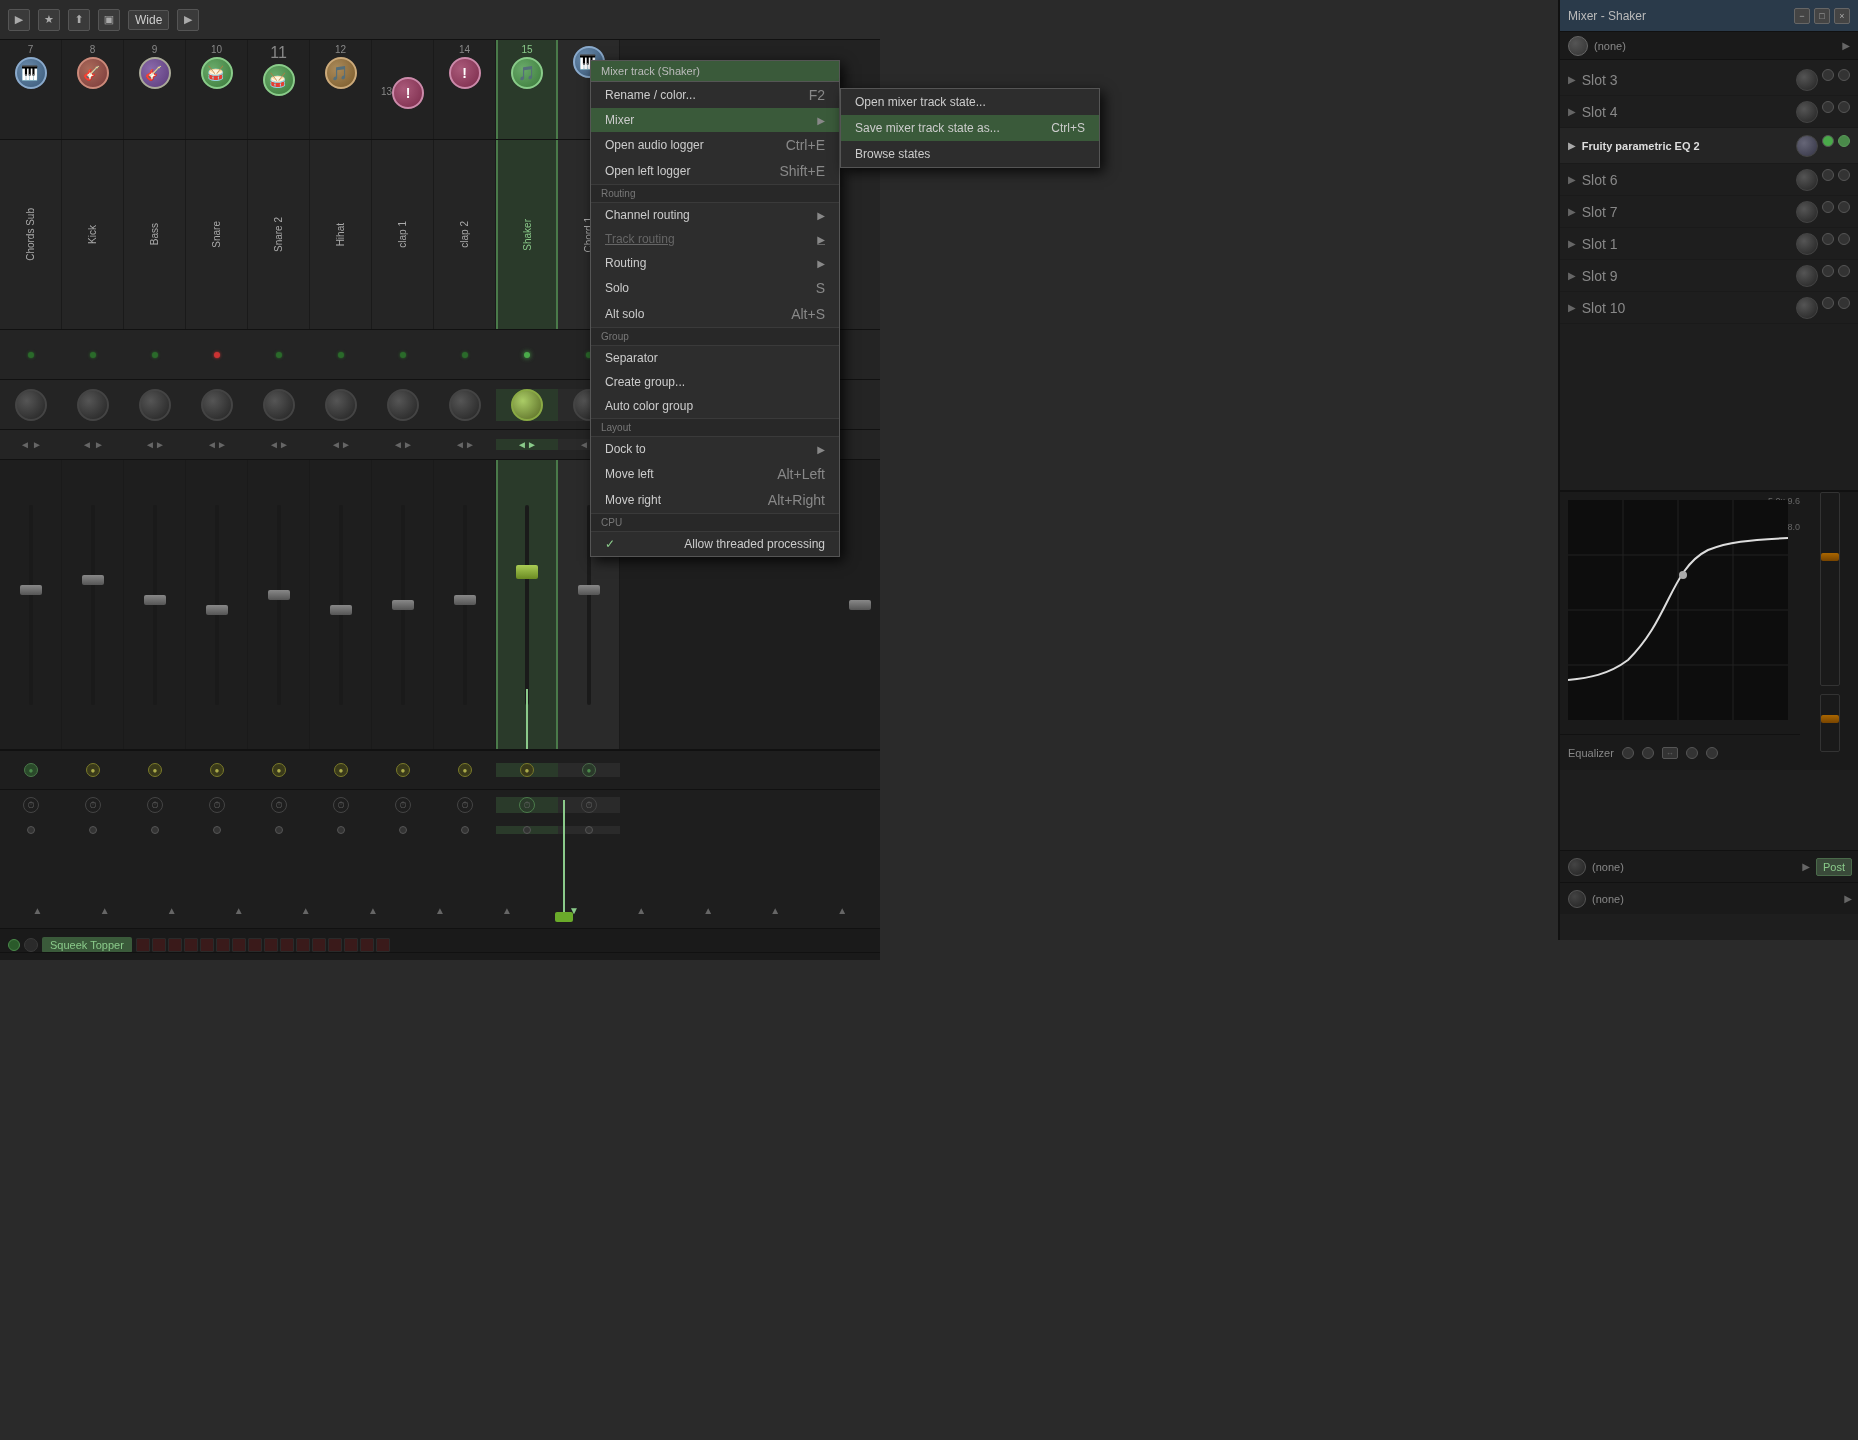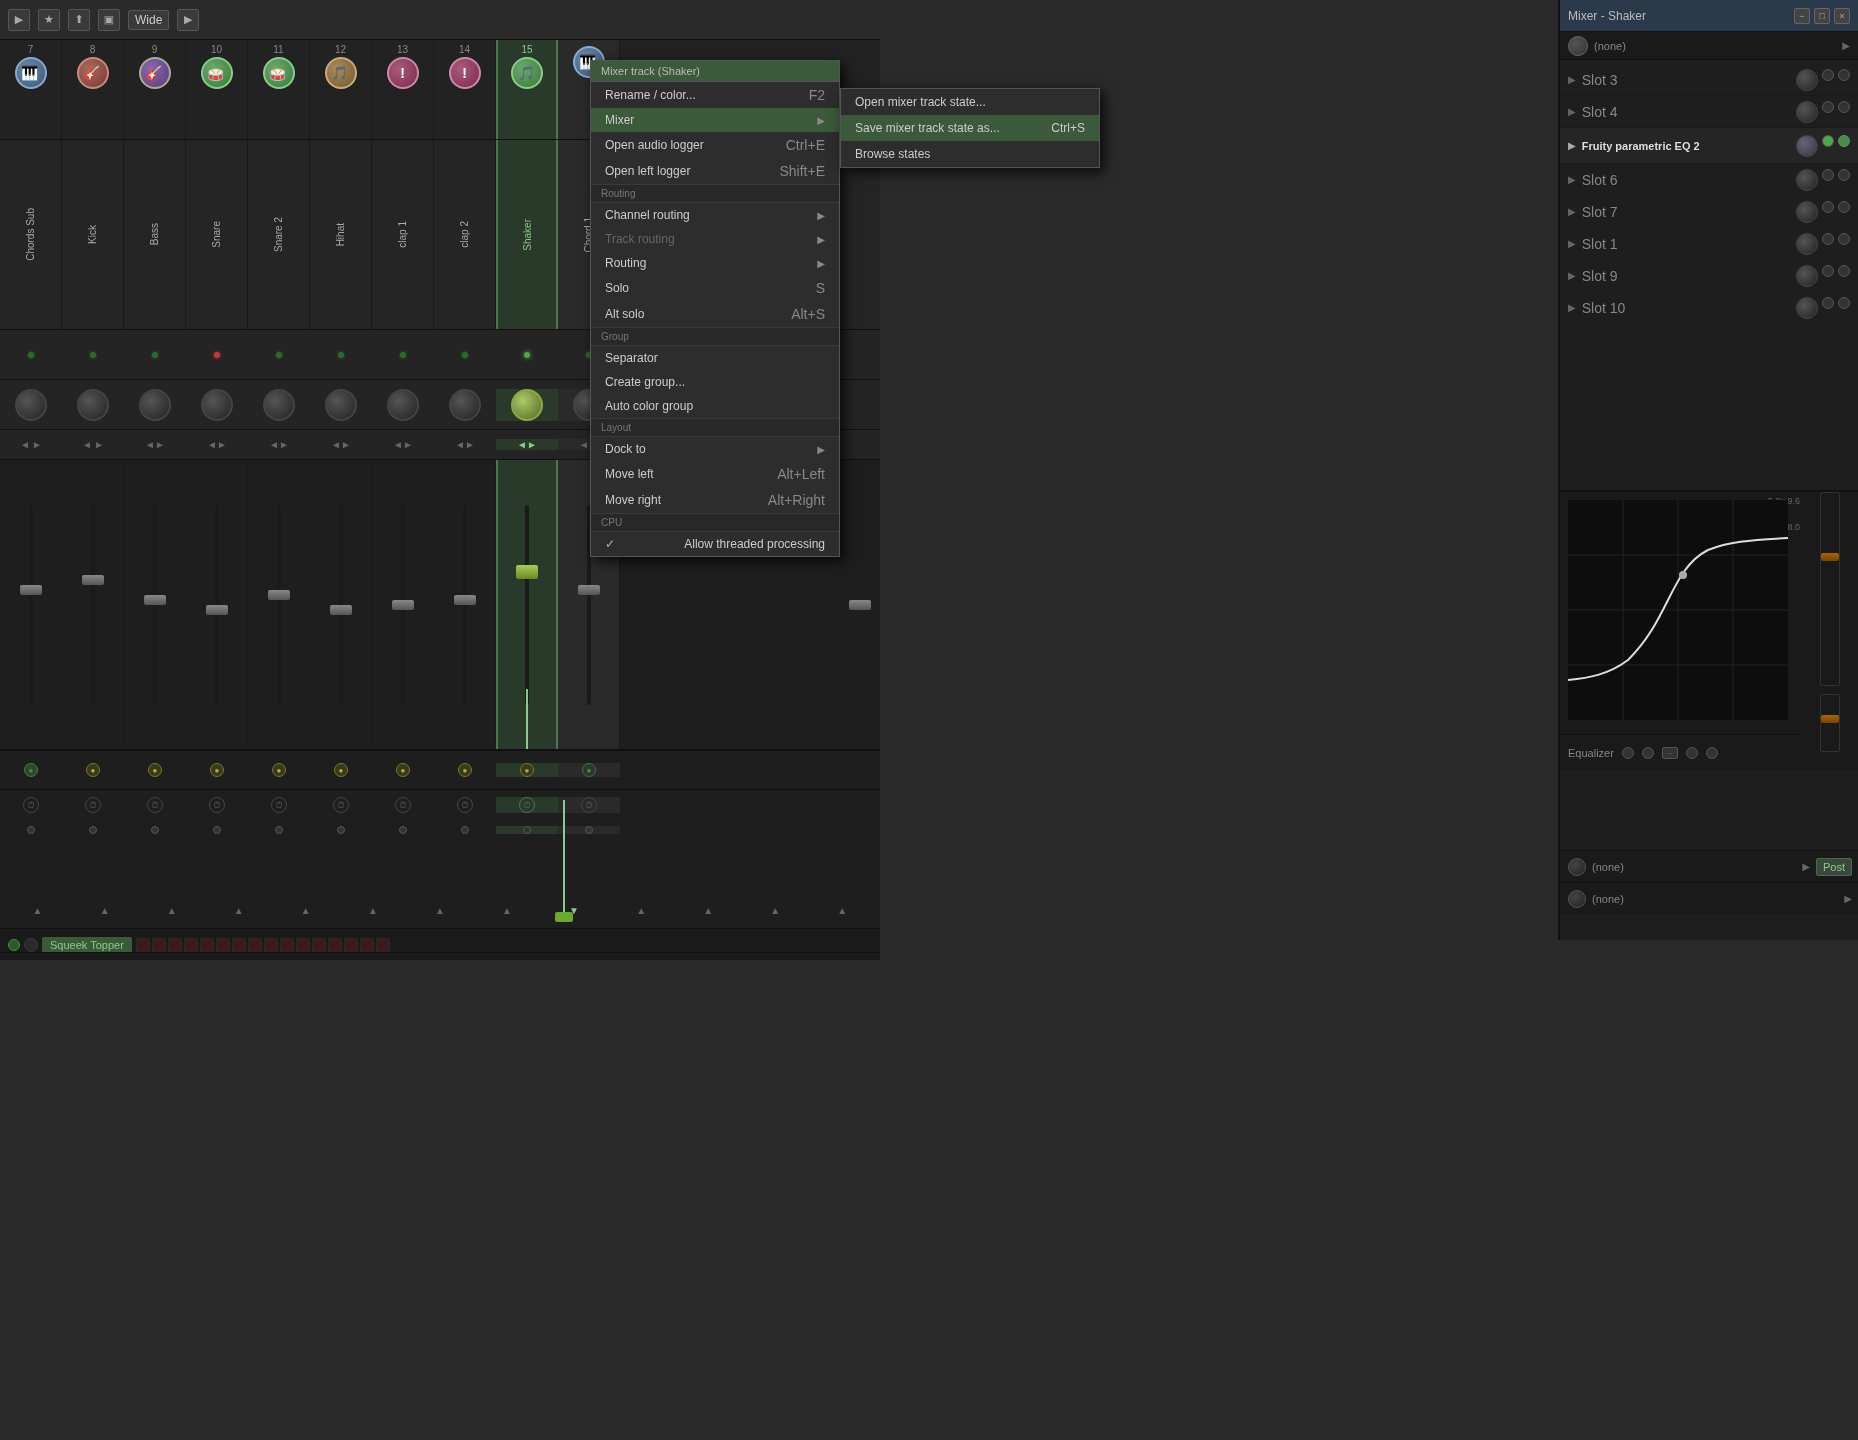--- a/index.html
+++ b/index.html
@@ -77,21 +77,21 @@
     .menu-item {
       padding: 5px 14px;
       color: #ccc;
       font-size: 12px;
       cursor: pointer;
       display: flex;
       justify-content: space-between;
       align-items: center;
     }
     .menu-item.highlighted { background: #3a5a3a; }
-    .menu-item.disabled { color: #666; cursor: default; }
+    .menu-item.disabled { color: #666; cursor: default; text-decoration: underline; }
     .menu-item .shortcut { color: #888; font-size: 14px; }
     .menu-item .arrow { color: #888; font-size: 10px; }
     .menu-section {
       background: #282828;
       padding: 3px 10px;
       color: #777;
       font-size: 10px;
       border-top: 1px solid #3a3a3a;
       border-bottom: 1px solid #3a3a3a;
     }
@@ -312,30 +312,30 @@
       <span style="font-size:10px;color:#888;">9</span>
       <div style="width:32px;height:32px;border-radius:50%;background:radial-gradient(circle at 35% 35%,#8a6aaa,#5a3a7a);border:2px solid #aaaa99;display:flex;align-items:center;justify-content:center;font-size:14px;margin-top:2px;">🎸</div>
     </div>
 
     <div style="width:62px; display:flex; flex-direction:column; align-items:center; padding-top:4px; border-right:1px solid #1a1a1a;">
       <span style="font-size:10px;color:#888;">10</span>
       <div style="width:32px;height:32px;border-radius:50%;background:radial-gradient(circle at 35% 35%,#6aaa6a,#3a7a3a);border:2px solid #8acc8a;display:flex;align-items:center;justify-content:center;font-size:14px;margin-top:2px;">🥁</div>
     </div>
 
     <div style="width:62px; display:flex; flex-direction:column; align-items:center; padding-top:4px; border-right:1px solid #1a1a1a;">
-      <span style="font-size:10px;color:#888;">11</span>
+      <span style="font-size:16px;color:#888;">11</span>
       <div style="width:32px;height:32px;border-radius:50%;background:radial-gradient(circle at 35% 35%,#6aaa6a,#3a7a3a);border:2px solid #8acc8a;display:flex;align-items:center;justify-content:center;font-size:14px;margin-top:2px;">🥁</div>
     </div>
 
     <div style="width:62px; display:flex; flex-direction:column; align-items:center; padding-top:4px; border-right:1px solid #1a1a1a;">
       <span style="font-size:10px;color:#888;">12</span>
       <div style="width:32px;height:32px;border-radius:50%;background:radial-gradient(circle at 35% 35%,#aa8a5a,#7a5a2a);border:2px solid #ccaa7a;display:flex;align-items:center;justify-content:center;font-size:14px;margin-top:2px;">🎵</div>
     </div>
 
-    <div style="width:62px; display:flex; flex-direction:column; align-items:center; padding-top:4px; border-right:1px solid #1a1a1a;">
+    <div style="width:62px; display:flex; flex-direction:row; align-items:center; padding-top:4px; border-right:1px solid #1a1a1a;justify-content:center;">
       <span style="font-size:10px;color:#888;">13</span>
       <div style="width:32px;height:32px;border-radius:50%;background:radial-gradient(circle at 35% 35%,#aa5a7a,#7a2a4a);border:2px solid #cc8aaa;display:flex;align-items:center;justify-content:center;font-size:14px;margin-top:2px;color:#fff;font-weight:bold;">!</div>
     </div>
 
     <div style="width:62px; display:flex; flex-direction:column; align-items:center; padding-top:4px; border-right:1px solid #1a1a1a;">
       <span style="font-size:10px;color:#888;">14</span>
       <div style="width:32px;height:32px;border-radius:50%;background:radial-gradient(circle at 35% 35%,#aa5a7a,#7a2a4a);border:2px solid #cc8aaa;display:flex;align-items:center;justify-content:center;font-size:14px;margin-top:2px;color:#fff;font-weight:bold;">!</div>
     </div>
 
     <div style="width:62px; display:flex; flex-direction:column; align-items:center; padding-top:4px; border-right:2px solid #4a7a4a; border-left:2px solid #4a7a4a; background:#2a3a2a;">

